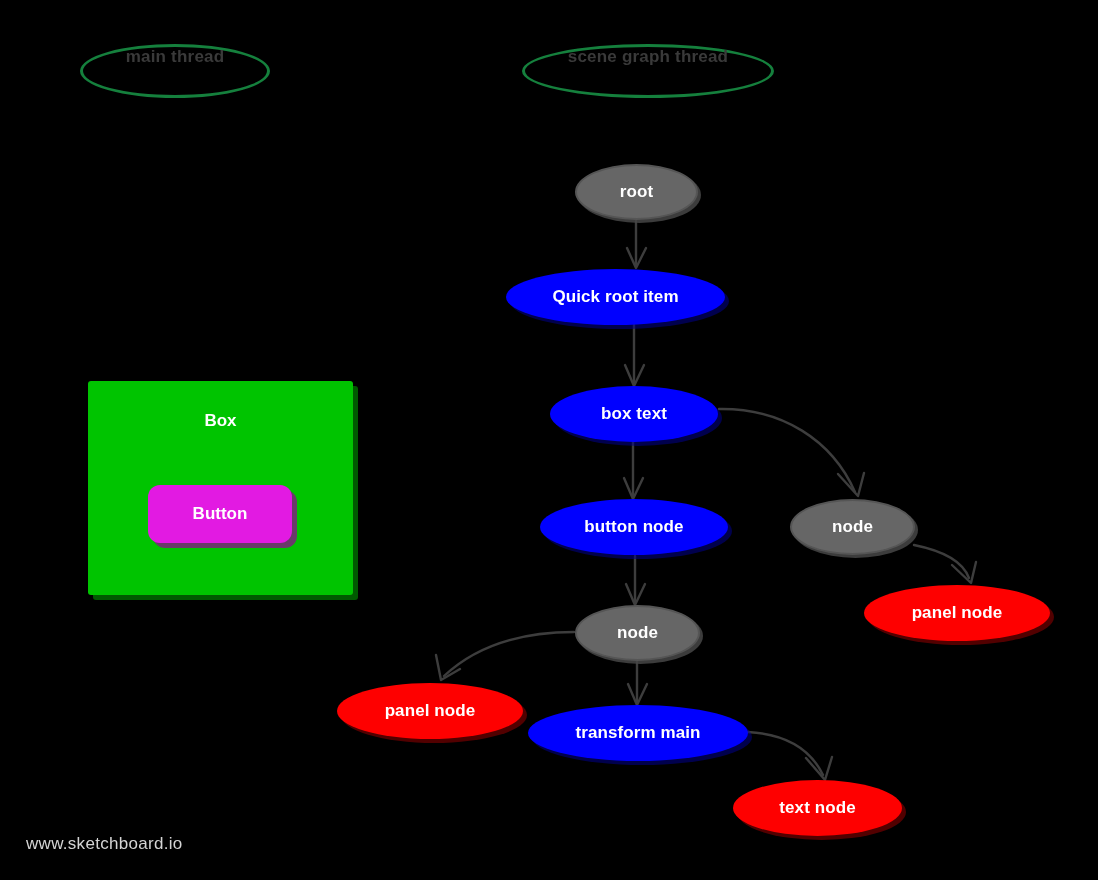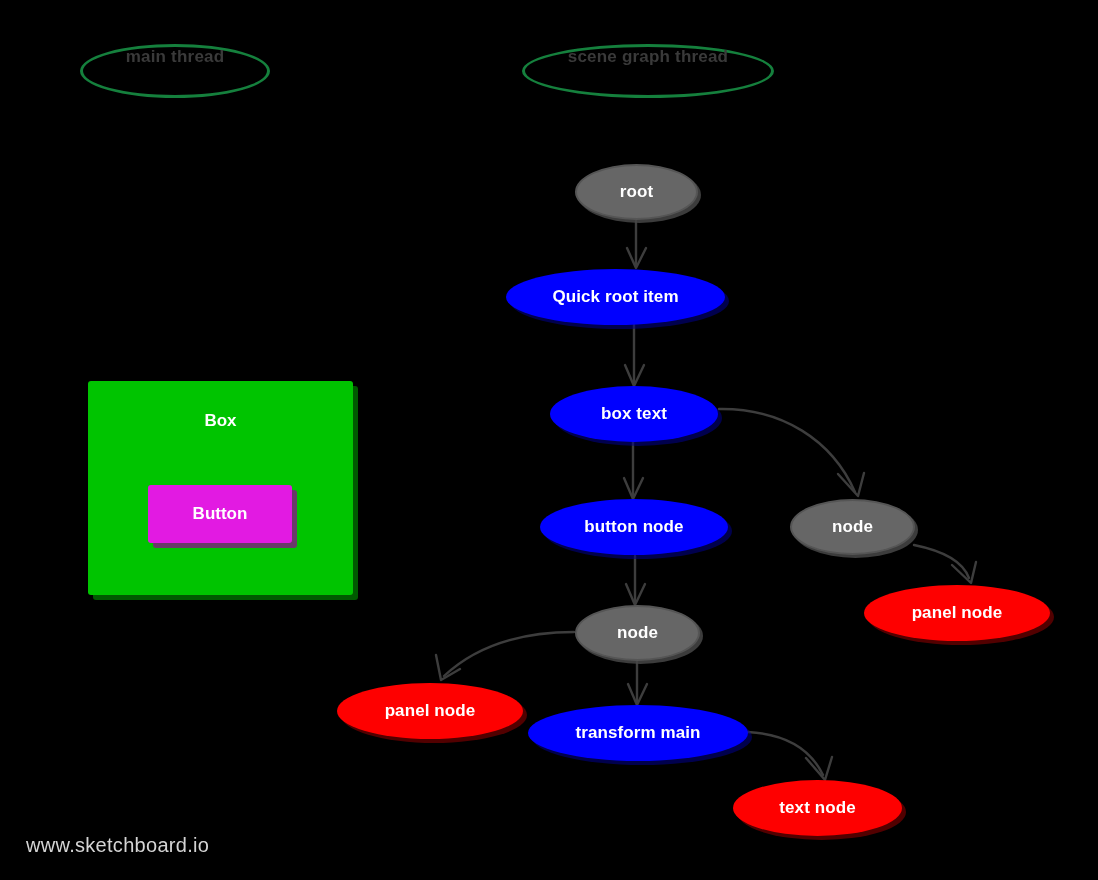--- a/index.html
+++ b/index.html
@@ -114,21 +114,21 @@
     stroke-width: 2.4;
     stroke-linecap: round;
     stroke-linejoin: round;
   }
   
   #watermark {
     position: absolute;
     left: 26px;
     top: 834px;
     color: #d4d4d4;
-    font-size: 20px;
+    font-size: 17px;
     letter-spacing: .3px;
     white-space: nowrap;
   }
 </style>
 </head>
 <body>
 
 <div id="canvas">
 
   <svg id="edges" viewBox="0 0 1098 880">
@@ -184,21 +184,21 @@
   </div>
 
   <div class="lane" style="left:522px; top:44px; width:252px; height:54px;">
     <span class="lane-label">scene graph thread</span>
   </div>
 
   <div class="rect green" style="left:41px; top:381px; width:265px; height:214px;">
     <span class="rect-label">Box</span>
   </div>
 
-  <div class="rect magenta" style="left:101px; top:485px; width:144px; height:58px;">
+  <div class="rect magenta" style="left:101px; top:485px; width:144px; height:58px;border-radius:12px;">
     <span class="rect-label">Button</span>
   </div>
 
   <div class="node gray" style="left:575px; top:164px; width:123px; height:56px;">
     <span class="node-label">root</span>
   </div>
 
   <div class="node blue" style="left:506px; top:269px; width:219px; height:56px;">
     <span class="node-label">Quick root item</span>
   </div>

